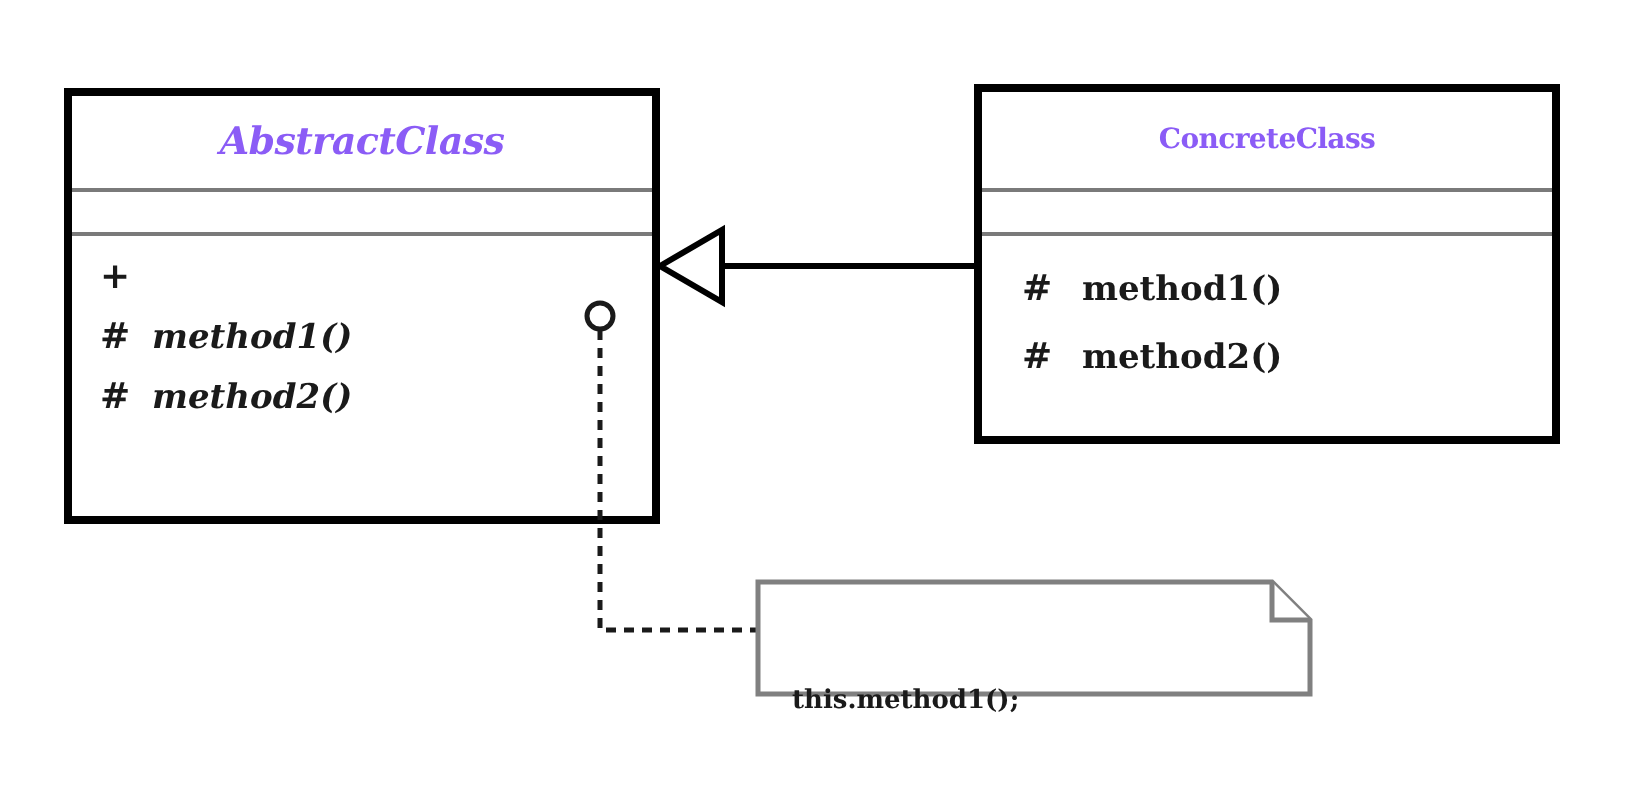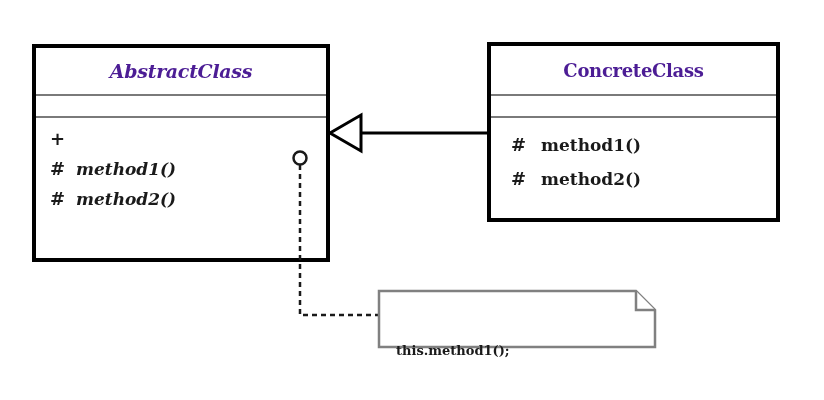--- a/index.html
+++ b/index.html
@@ -20,21 +20,21 @@
   .uml-class {
     position: absolute;
     background: #ffffff;
     border: 4px solid #000000;
     box-sizing: border-box;
     display: flex;
     flex-direction: column;
   }
   .uml-title {
     text-align: center;
-    color: #4c1d95;
+    color: #8b5cf6;
     font-weight: bold;
     letter-spacing: -0.3px;
     box-sizing: border-box;
     display: flex;
     align-items: center;
     justify-content: center;
     border-bottom: 2px solid #7a7a7a;
   }
   .uml-title.abstract {
     font-style: italic;
@@ -94,21 +94,21 @@
 
   
   #concrete-class {
     left: 487px;
     top: 42px;
     width: 293px;
     height: 180px;
   }
   #concrete-class .uml-title {
     height: 50px;
-    font-size: 18px;
+    font-size: 14px;
   }
   #concrete-class .uml-attrs {
     height: 22px;
   }
   #concrete-class .uml-ops {
     padding-left: 20px;
     padding-top: 10px;
   }
   #concrete-class .uml-op {
     font-size: 17px;

